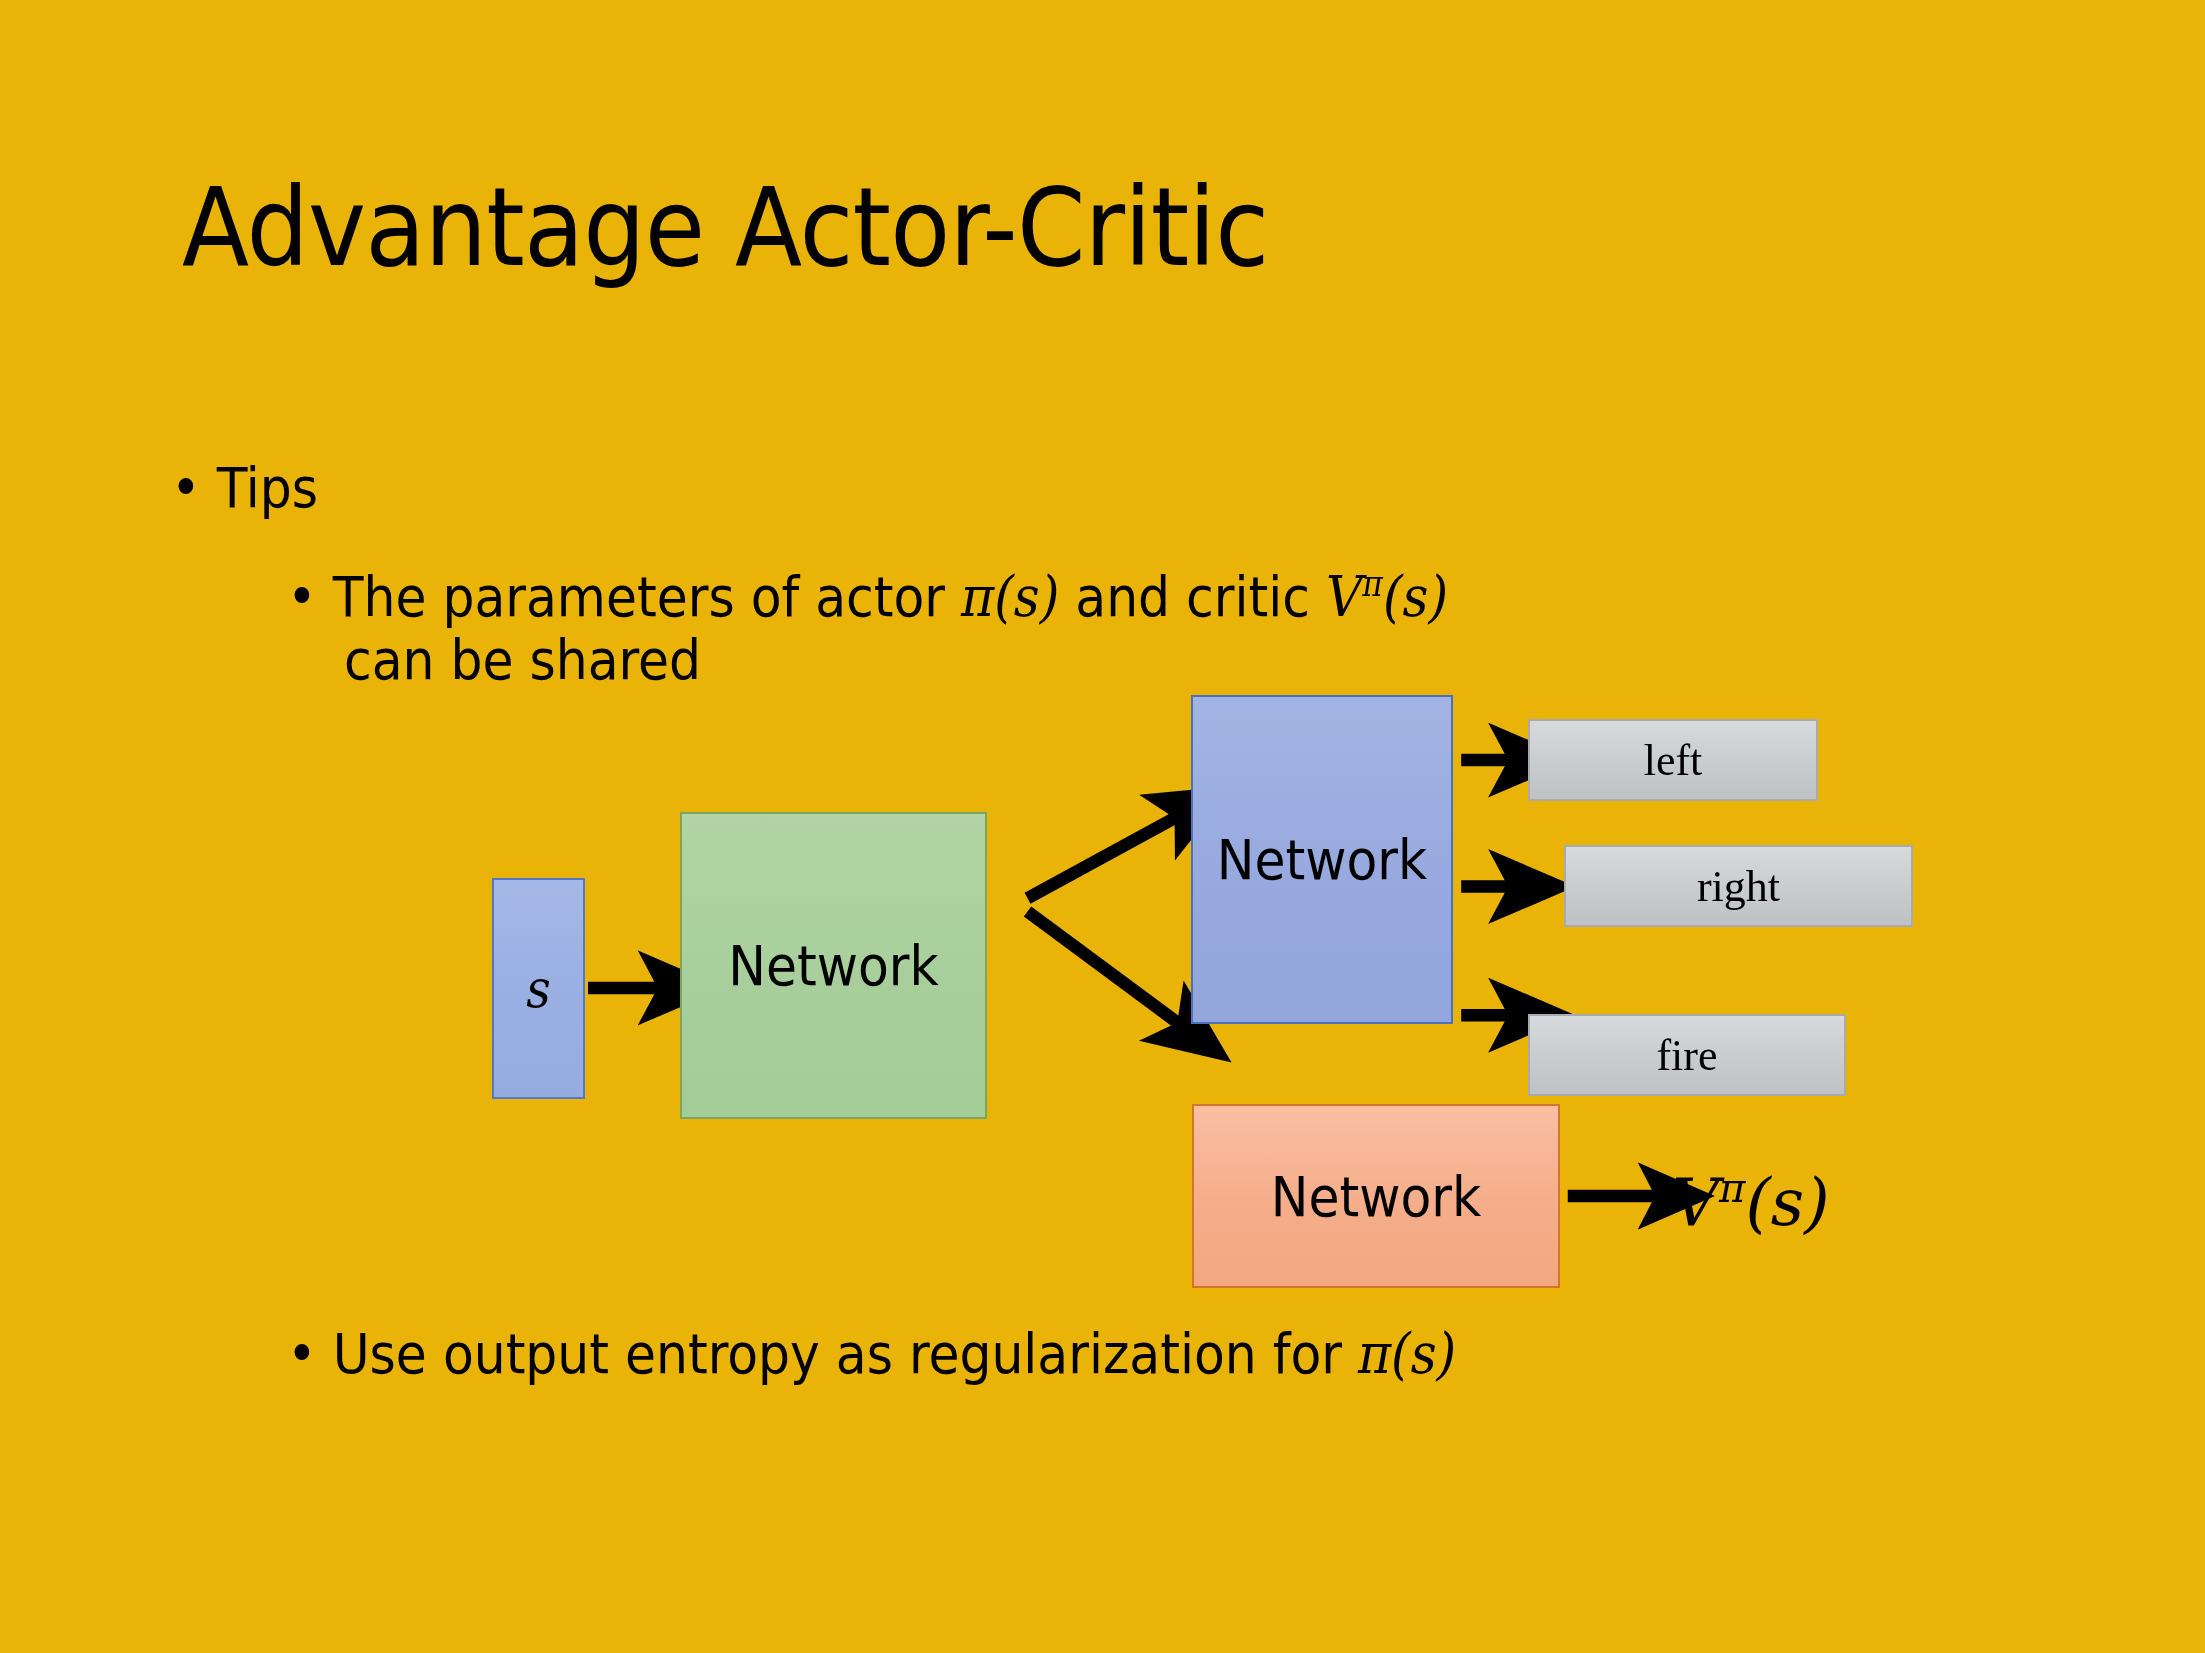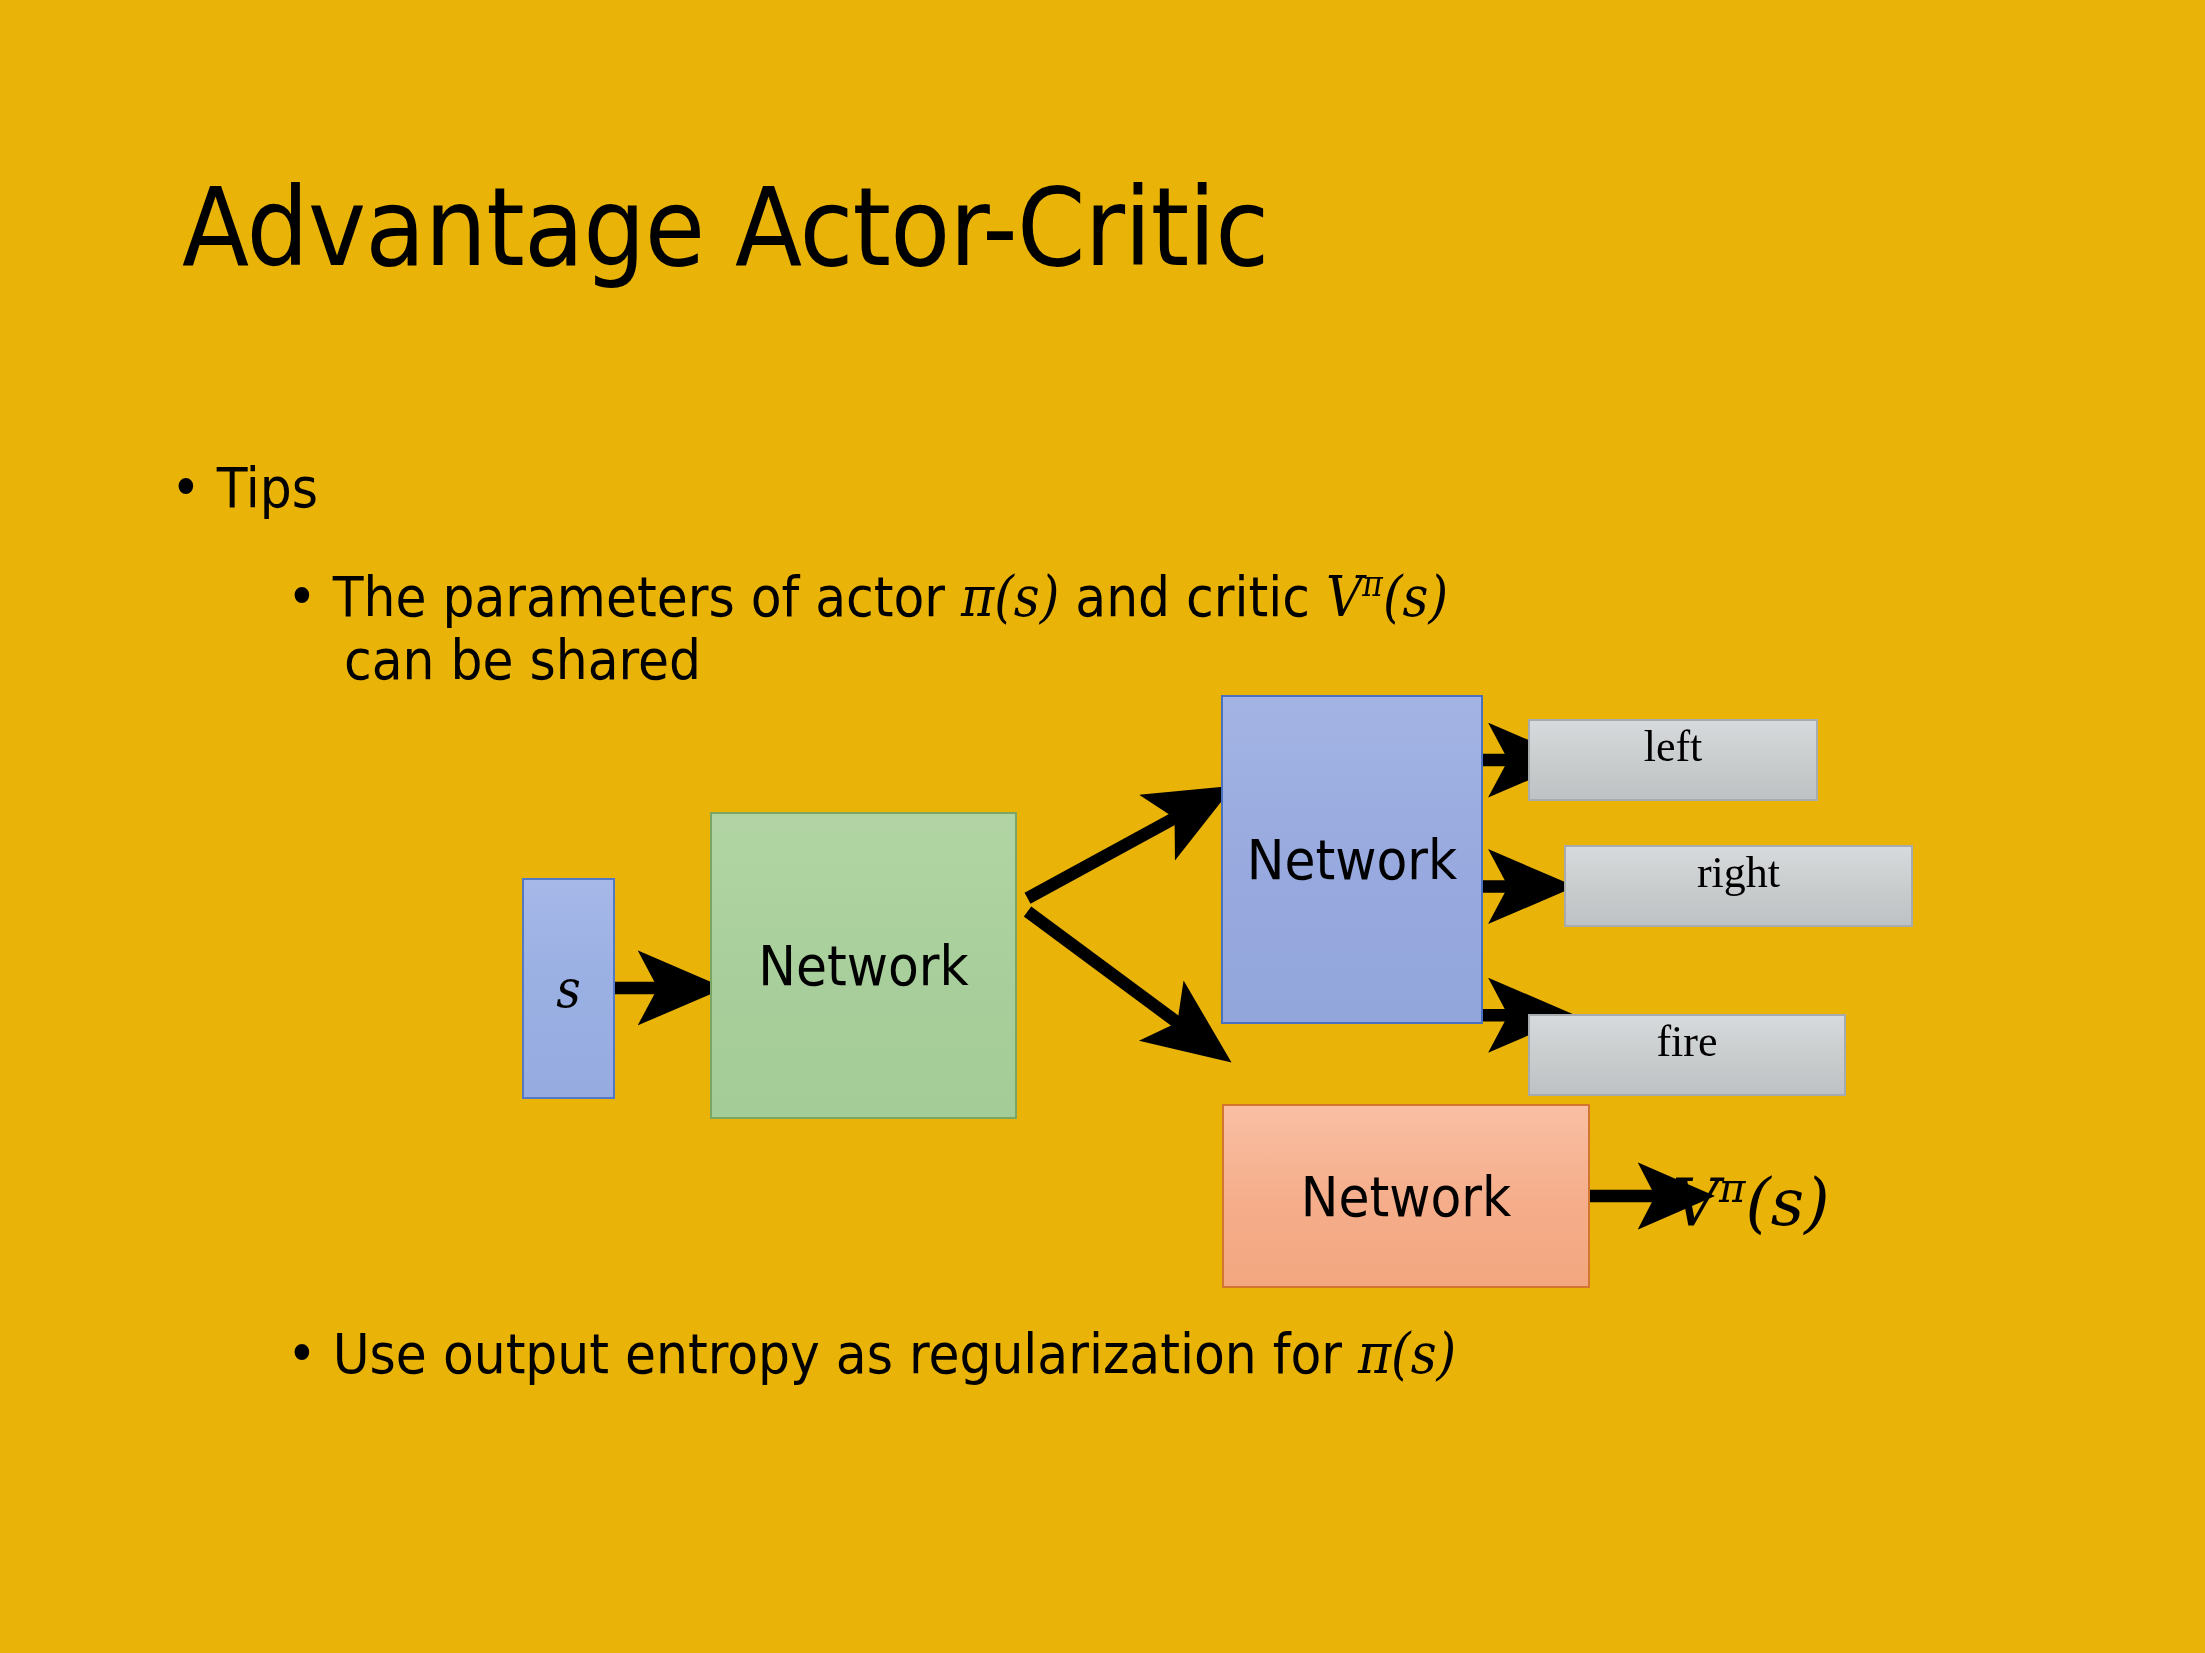--- a/index.html
+++ b/index.html
@@ -57,21 +57,20 @@
   
   #diagram{position:absolute;left:0;top:0;width:2205px;height:1654px;}
 
   .box{
     position:absolute;
     box-sizing:border-box;
     display:flex;align-items:center;justify-content:center;
     font-family:"DejaVu Sans Condensed","Liberation Sans",sans-serif;
     font-stretch:condensed;
     color:#000;
-    margin-left:30px;
   }
 
   #box-s{
     left:492px;top:878px;width:93px;height:221px;
     background:linear-gradient(180deg,#a5b8e8 0%,#9aafe2 50%,#96abe0 100%);
     border:2.2px solid #5578c4;
     font-size:53px;
   }
   #box-shared{
     left:680px;top:812px;width:307px;height:307px;
@@ -88,21 +87,21 @@
   #box-critic{
     left:1192px;top:1104px;width:368px;height:184px;
     background:linear-gradient(180deg,#f9bfa3 0%,#f5ad8a 55%,#f2a77f 100%);
     border:2.2px solid #d2762f;
     font-size:56px;
   }
 
   .outbox{
     position:absolute;
     box-sizing:border-box;
-    display:flex;align-items:flex-start;justify-content:center;
+    display:flex;align-items:center;justify-content:center;
     background:linear-gradient(180deg,#d7dadc 0%,#c9cccd 55%,#bfc2c4 100%);
     border:2.2px solid #a7abad;
     font-family:"Liberation Serif","DejaVu Serif",serif;
     font-size:44px;
     color:#000;
   }
   #out-left{left:1528px;top:719px;width:290px;height:82px;}
   #out-right{left:1564px;top:845px;width:349px;height:82px;}
   #out-fire{left:1528px;top:1014px;width:318px;height:82px;}
 

